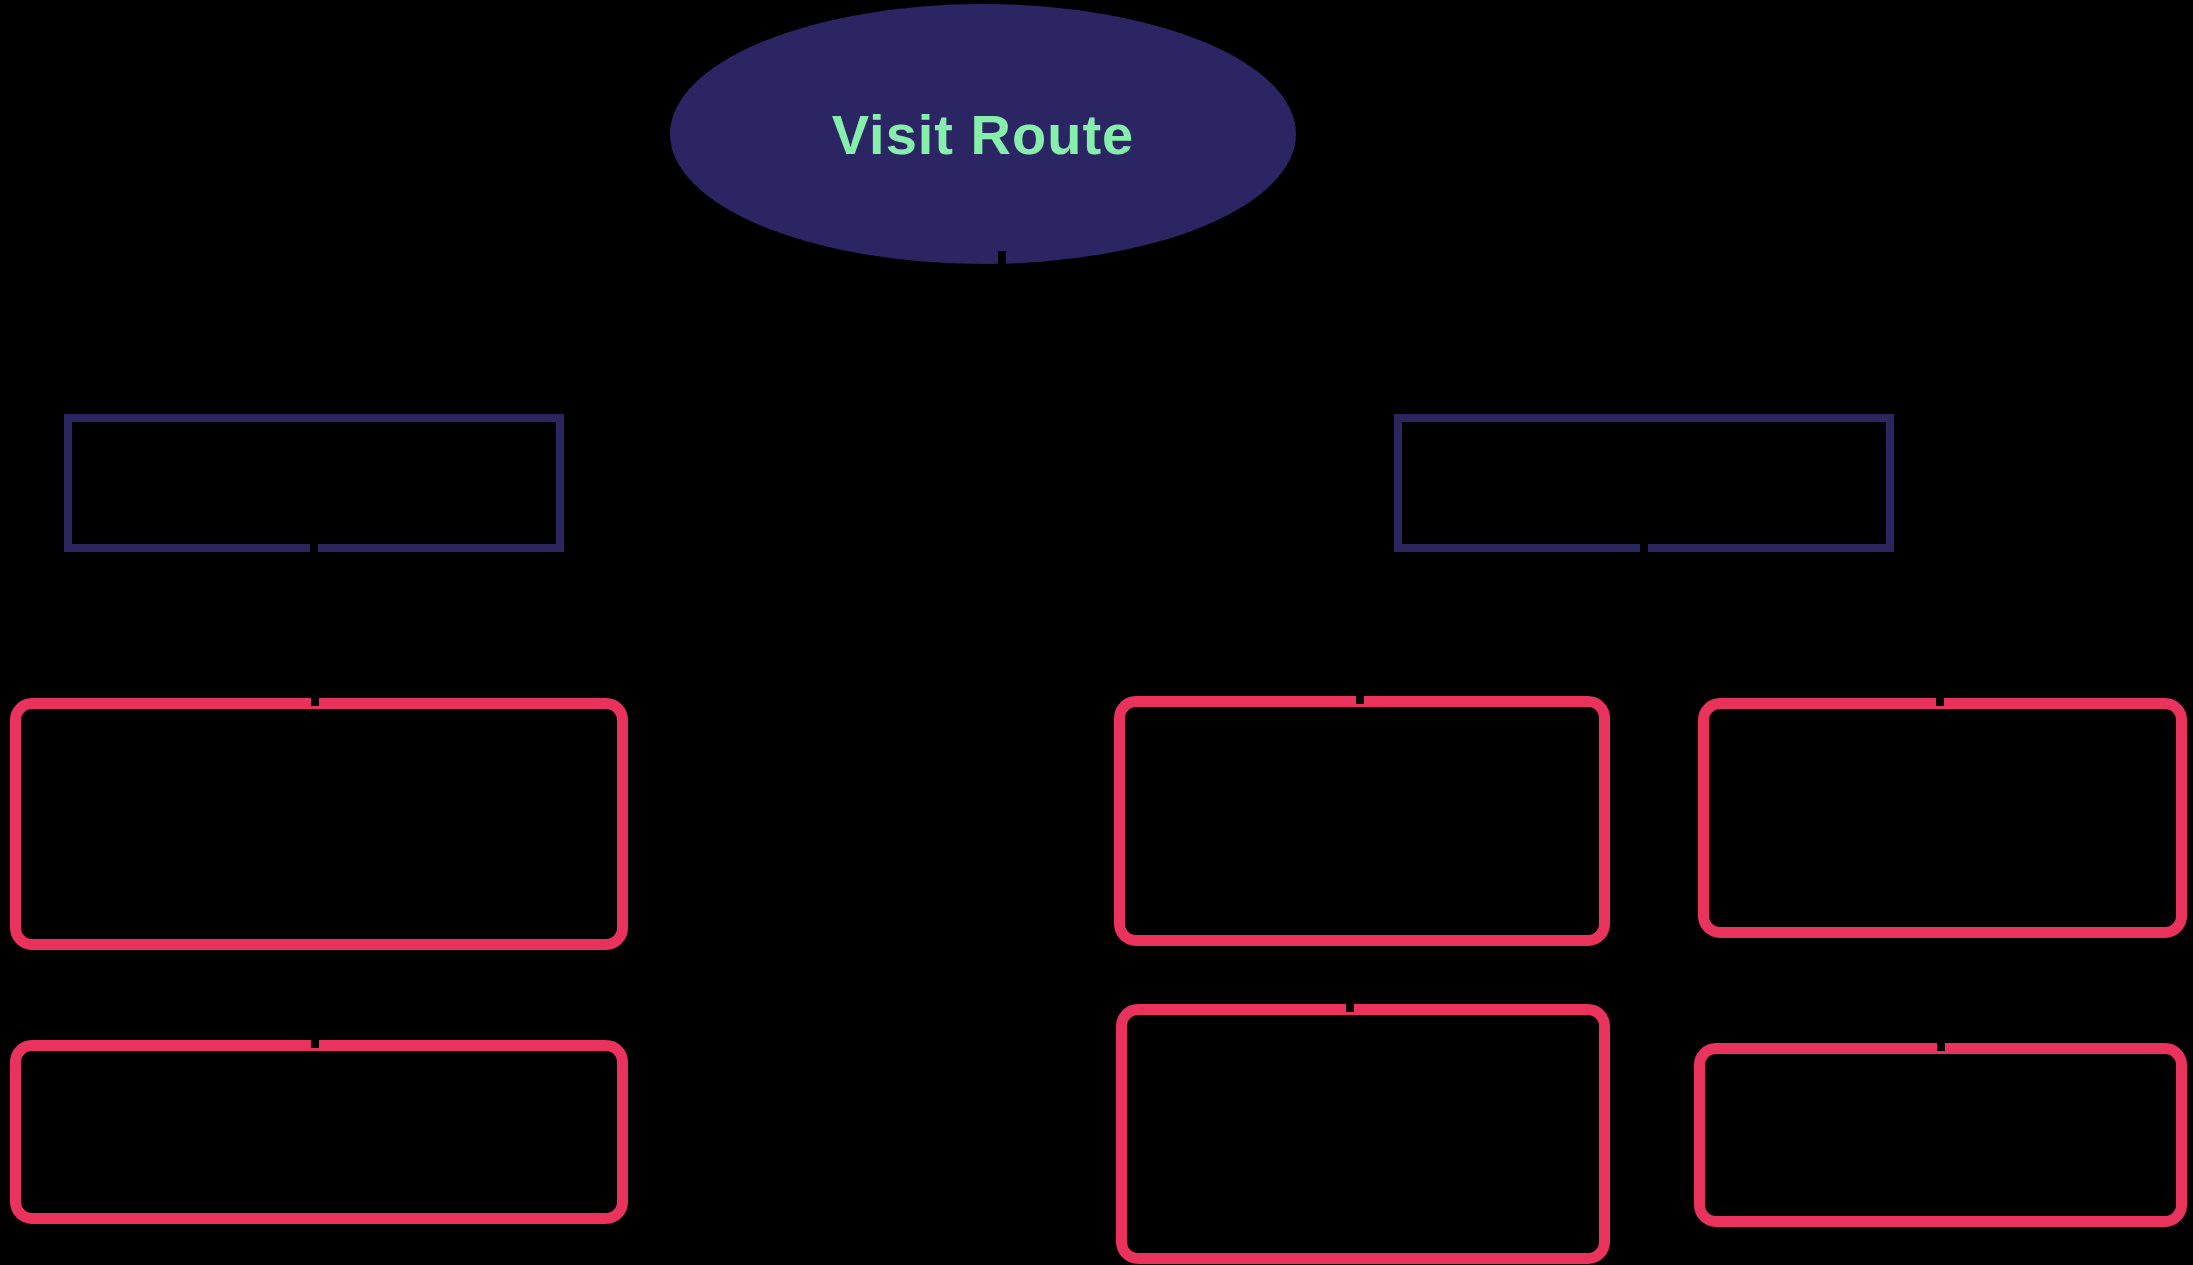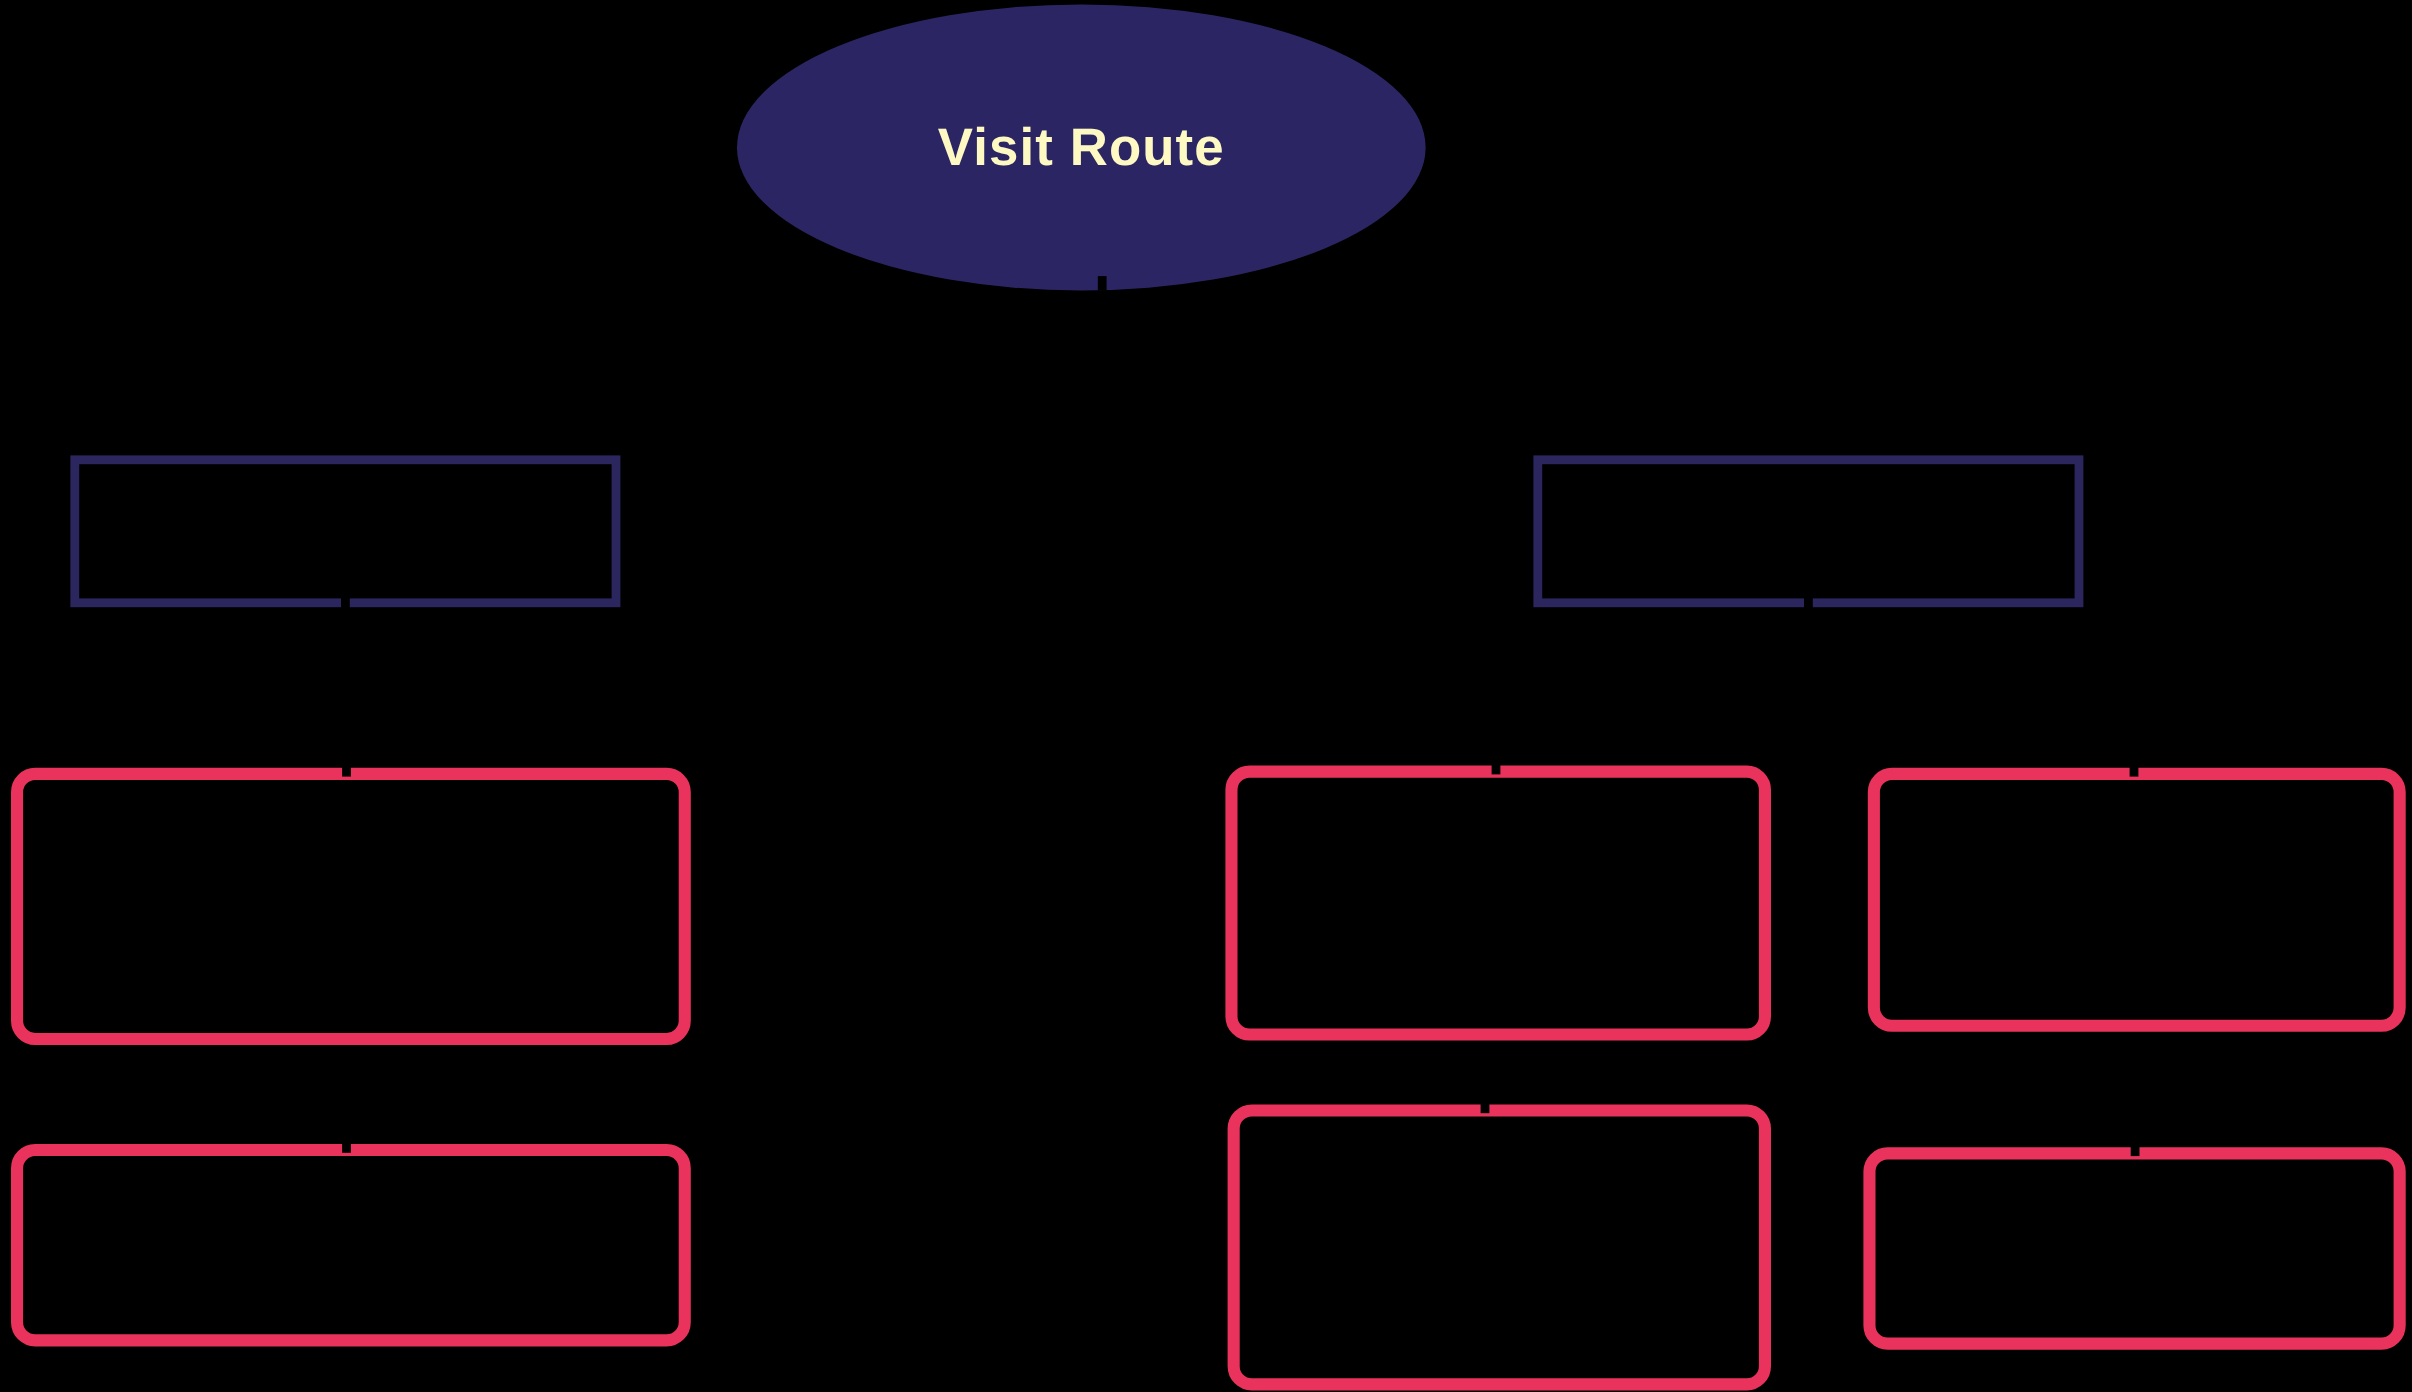--- a/index.html
+++ b/index.html
@@ -21,22 +21,22 @@
     top: 4px;
     width: 626px;
     height: 260px;
     background: #2B2663;
     border-radius: 50%;
     display: flex;
     align-items: center;
     justify-content: center;
   }
   .root-label {
-    color: #fef9c3;
-    font-size: 48px;
+    color: #86efac;
+    font-size: 56px;
     font-weight: 700;
     letter-spacing: 1px;
     white-space: nowrap;
   }
   .branch-box {
     position: absolute;
     box-sizing: border-box;
     border: 8px solid #2B265E;
     background: transparent;
     width: 500px;

